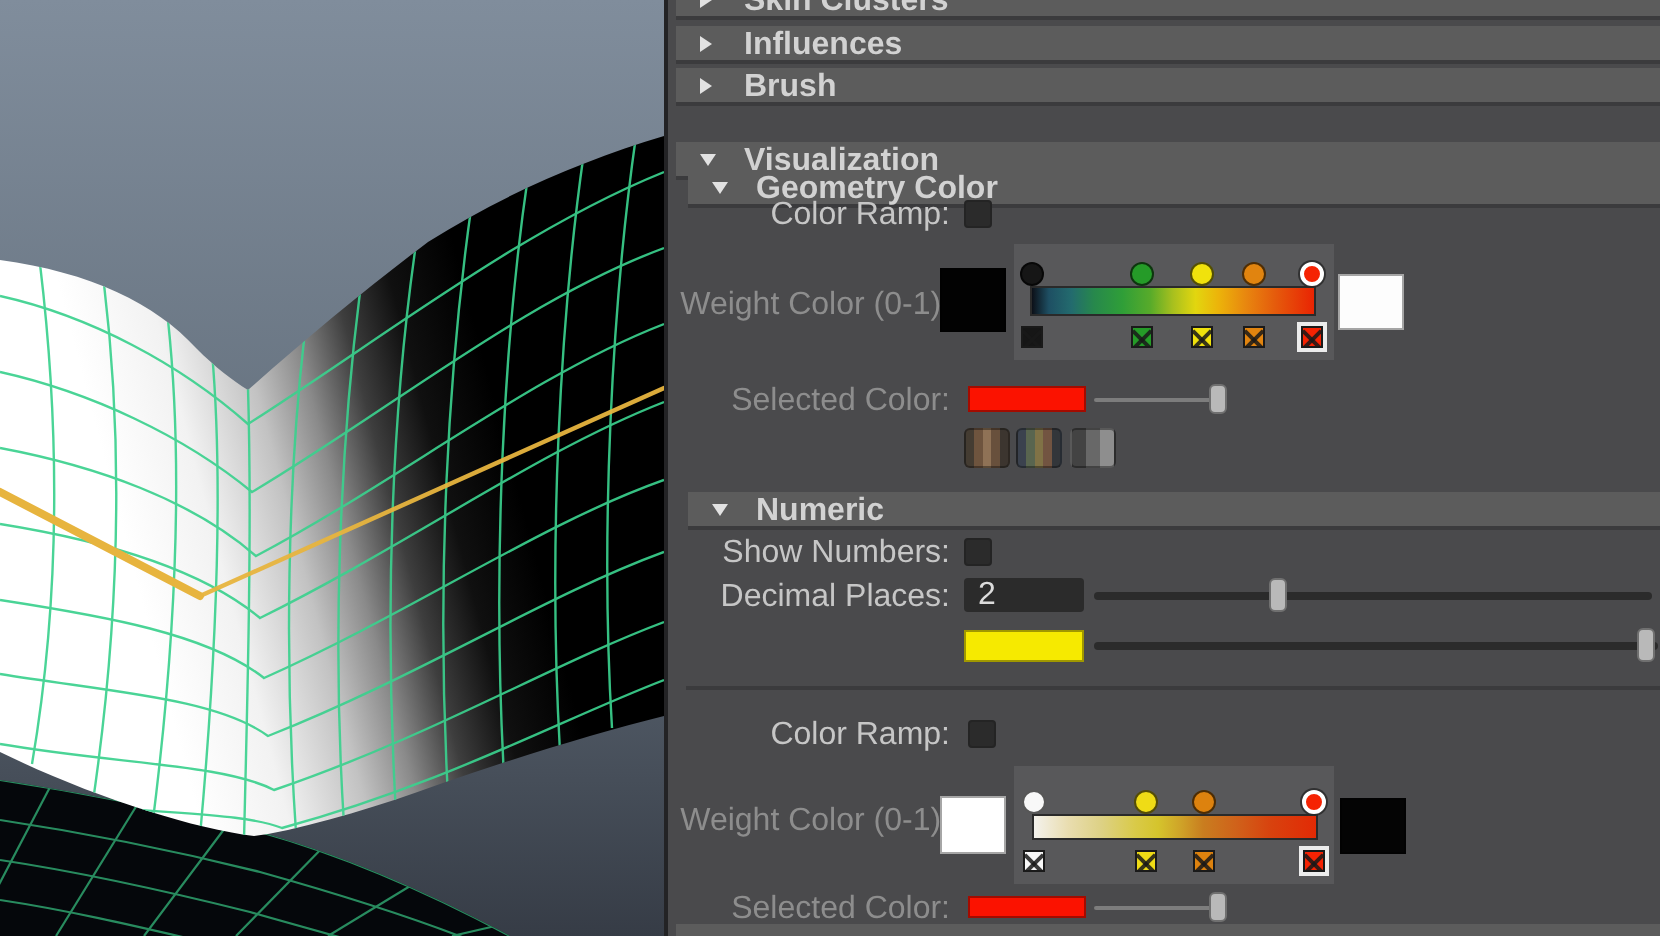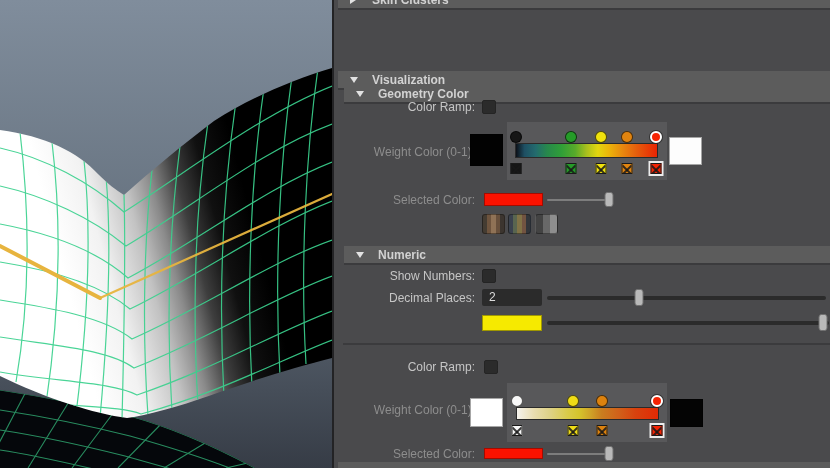--- a/index.html
+++ b/index.html
@@ -1,18 +1,18 @@
 <!DOCTYPE html>
 <html style="--bg_top: #808d9c; --bg_mid: #66727f; --bg_bottom: #363c46; --wireframe: #3bd18e; --wireframe_dim: #35b97c; --bone: #e7b43e; --lower_mesh: #05070b; --panel_bg: #4a4a4c; --header_bg: #5c5c5c; --header_text: #d2d2d2; --label_text: #c6c6c6; --label_dim: #8d8d8d; --control_bg: #2b2b2b; --divider: #3b3b3d; --ramp_bg: #58585a; --track_dark: #2b2b2b; --track_light: #7d7d7d; --handle: #b9b9b9;"><head>
 <meta charset="utf-8">
 <style>
   html,body{margin:0;padding:0;background:#2a2a2a;}
   *{box-sizing:border-box;}
   .stage{position:relative;width:830px;height:468px;overflow:hidden;
-         font-family:"Liberation Sans", sans-serif;font-size:12px;
+         font-family:"Liberation Sans", sans-serif;font-size:16px;
          -webkit-font-smoothing:antialiased;}
 
   
   .viewport{position:absolute;left:0;top:0;width:332px;height:468px;overflow:hidden;}
   .viewport svg{display:block;}
 
   
   .panel{position:absolute;left:332px;top:0;width:498px;height:468px;
          background:var(--panel_bg);border-left:2px solid #232325;overflow:hidden;}
   .hdr{position:absolute;height:19px;background:var(--header_bg);
@@ -139,20 +139,28 @@
       </g>
     </svg>
   </div>
 
   <div class="panel">
 
     <div class="hdr l1" style="top:-9px">
       <span class="tri right"></span>
       <span class="hlbl">Skin Clusters</span>
     </div>
+    <div class="hdr l1" style="top:13px">
+      <span class="tri right"></span>
+      <span class="hlbl">Influences</span>
+    </div>
+    <div class="hdr l1" style="top:34px">
+      <span class="tri right"></span>
+      <span class="hlbl">Brush</span>
+    </div>
     <div class="hdr l1" style="top:71px">
       <span class="tri down"></span>
       <span class="hlbl">Visualization</span>
     </div>
     <div class="hdr l2" style="top:85px">
       <span class="tri down"></span>
       <span class="hlbl">Geometry Color</span>
     </div>
 
     <span class="lbl" style="top:100px">Color Ramp:</span>

